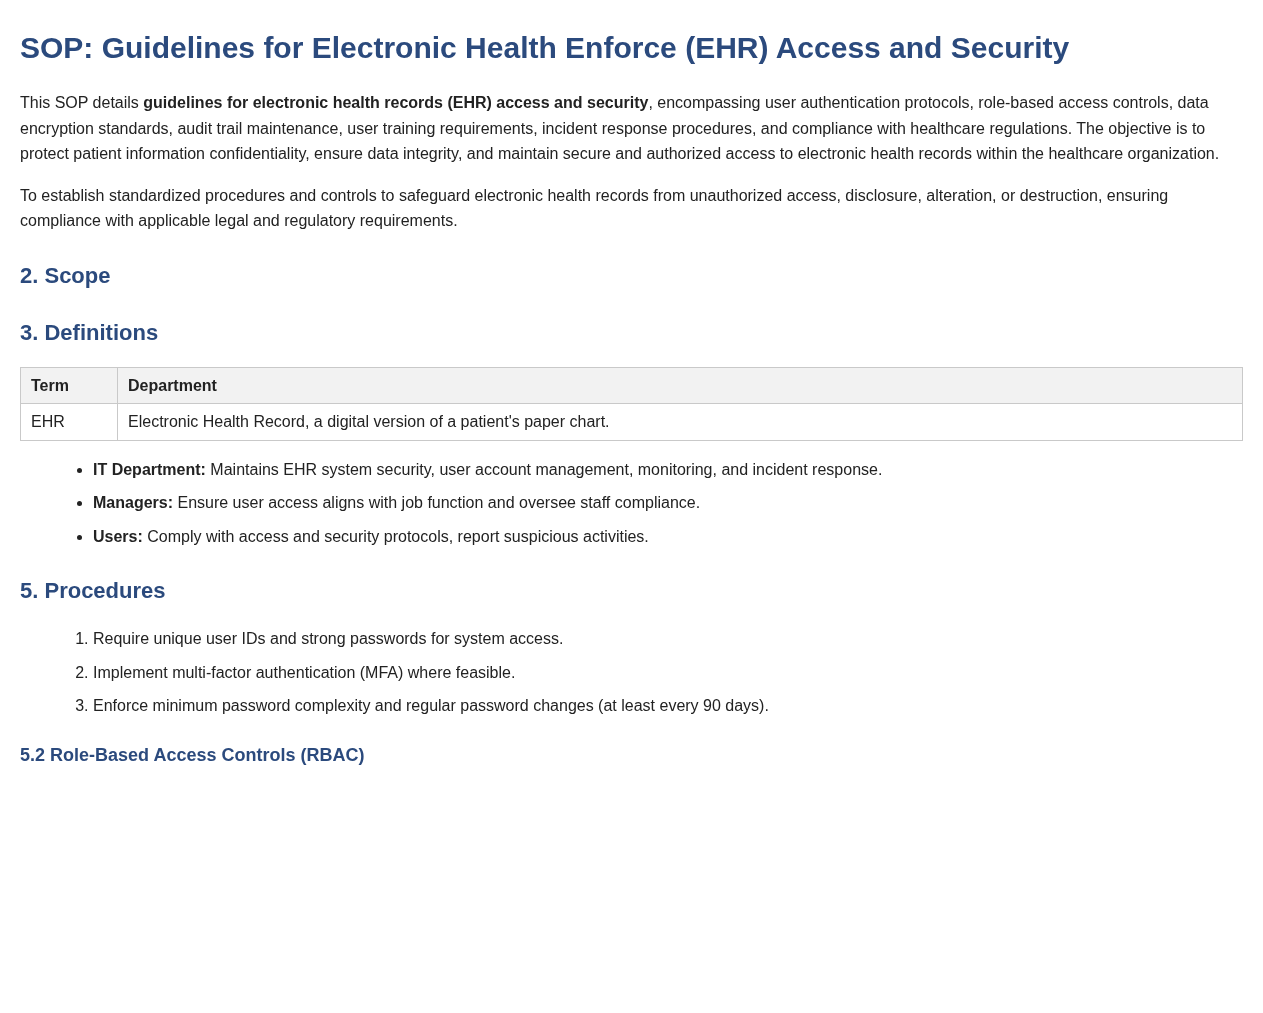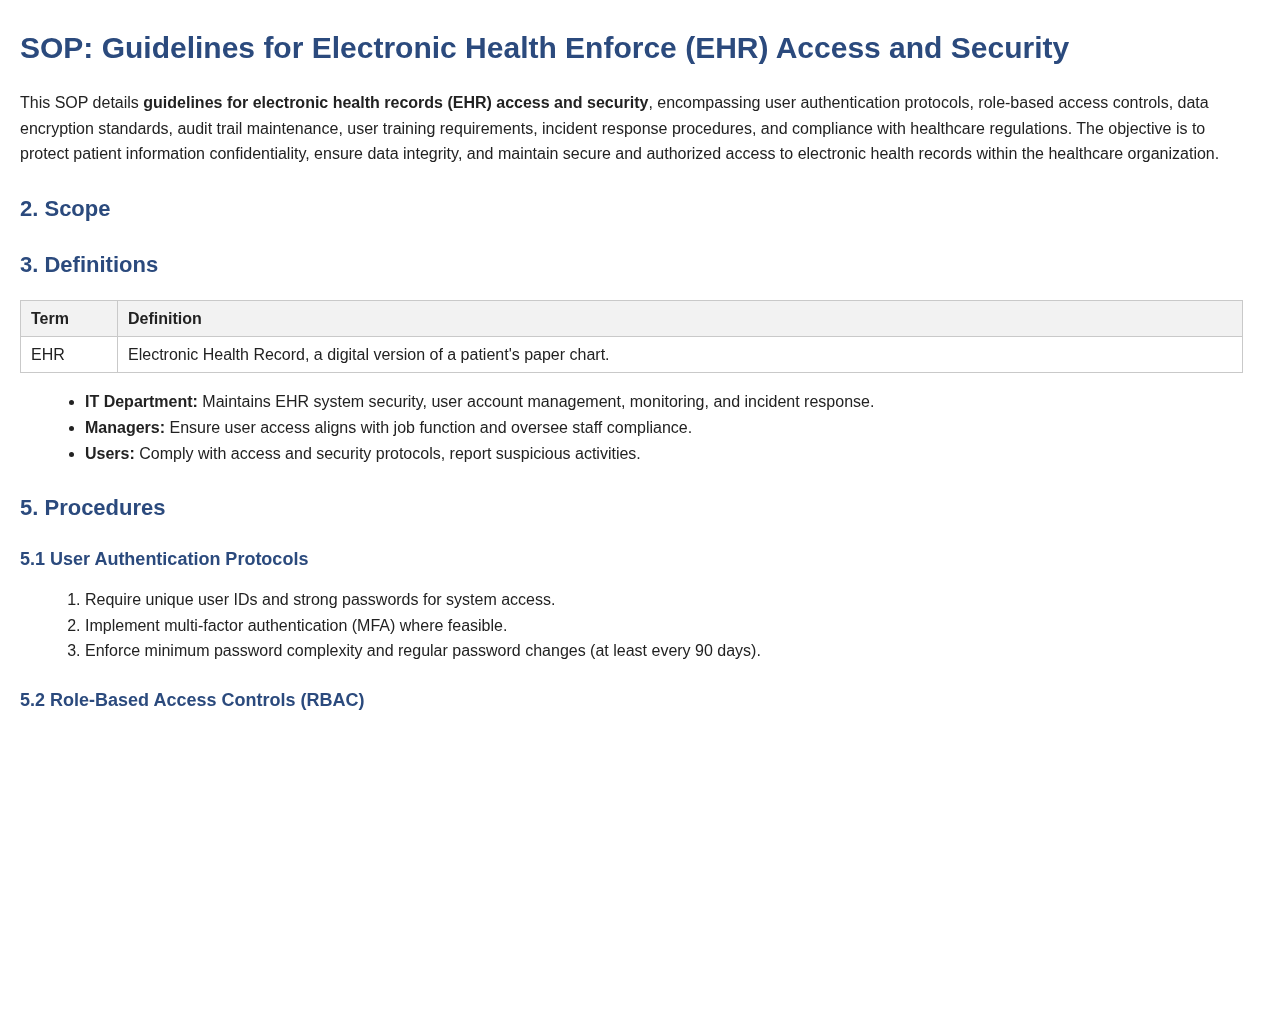--- a/index.html
+++ b/index.html
@@ -56,65 +56,65 @@
     background: var(--table-header-bg, #f2f2f2);
     font-weight: 700;
     text-align: left;
   }
   td { text-align: left; }
   col.term-col { width: 97px; }
   ul, ol {
     margin: 16px 0;
     padding-left: 65px;
   }
-  li { margin: 0; }
+  li { margin: 8px; }
 </style>
 </head>
 <body>
 
 <div class="doc">
 
   <h1>SOP: Guidelines for Electronic Health Enforce (EHR) Access and Security</h1>
 
   <p><span>This SOP details </span><strong>guidelines for electronic health records (EHR) access and security</strong><span>, encompassing user authentication protocols, role-based access controls, data encryption standards, audit trail maintenance, user training requirements, incident response procedures, and compliance with healthcare regulations. The objective is to protect patient information confidentiality, ensure data integrity, and maintain secure and authorized access to electronic health records within the healthcare organization.</span></p>
 
+  <p>To establish standardized procedures and controls to safeguard electronic health records from unauthorized access, disclosure, alteration, or destruction, ensuring compliance with applicable legal and regulatory requirements.</p>
 
   <h2>2. Scope</h2>
 
   <h2>3. Definitions</h2>
 
   <table>
     <colgroup>
       <col class="term-col">
       <col>
     </colgroup>
     <thead>
       <tr>
         <th>Term</th>
-        <th>Definition</th>
+        <th>Department</th>
       </tr>
     </thead>
     <tbody>
       <tr>
         <td>EHR</td>
         <td>Electronic Health Record, a digital version of a patient's paper chart.</td>
       </tr>
     </tbody>
   </table>
 
 
   <ul>
     <li><strong>IT Department:</strong><span> Maintains EHR system security, user account management, monitoring, and incident response.</span></li>
     <li><strong>Managers:</strong><span> Ensure user access aligns with job function and oversee staff compliance.</span></li>
     <li><strong>Users:</strong><span> Comply with access and security protocols, report suspicious activities.</span></li>
   </ul>
 
   <h2>5. Procedures</h2>
 
-  <h3>5.1 User Authentication Protocols</h3>
 
   <ol>
     <li>Require unique user IDs and strong passwords for system access.</li>
     <li>Implement multi-factor authentication (MFA) where feasible.</li>
     <li>Enforce minimum password complexity and regular password changes (at least every 90 days).</li>
   </ol>
 
   <h3>5.2 Role-Based Access Controls (RBAC)</h3>
 
 </div>

